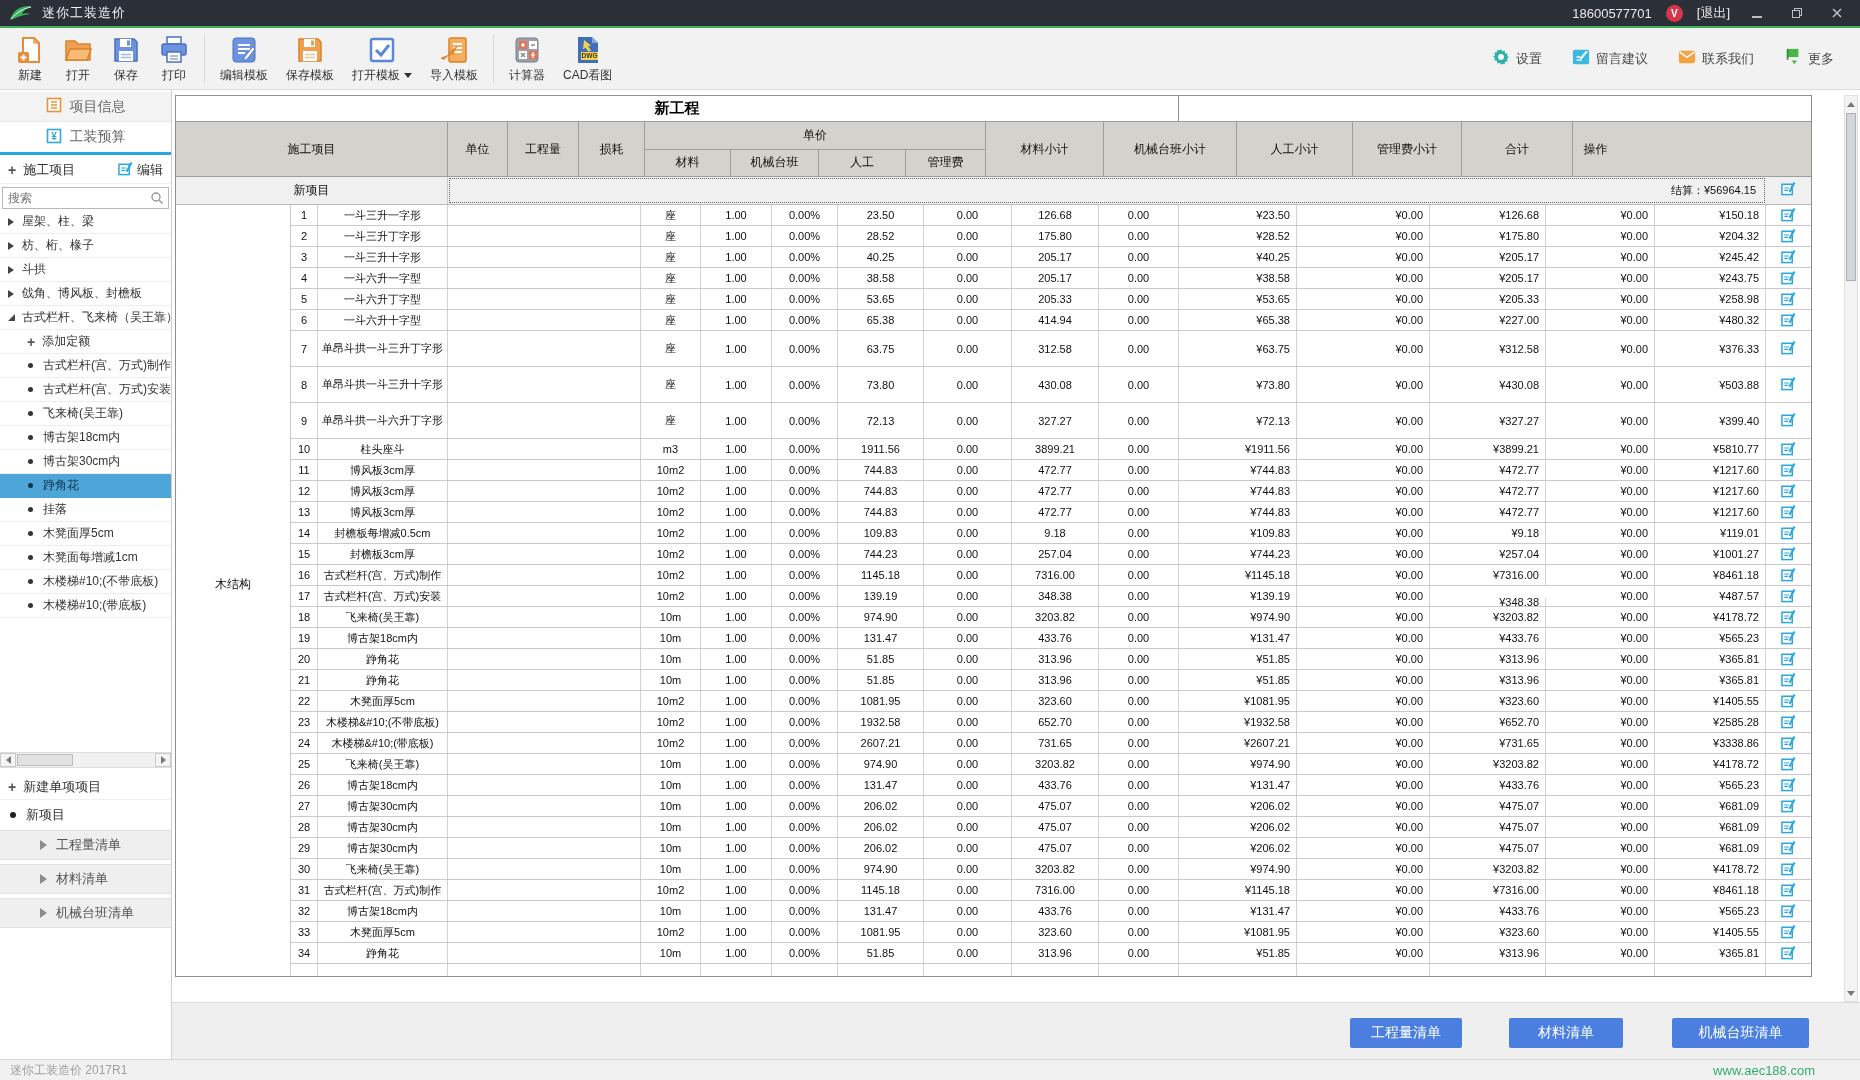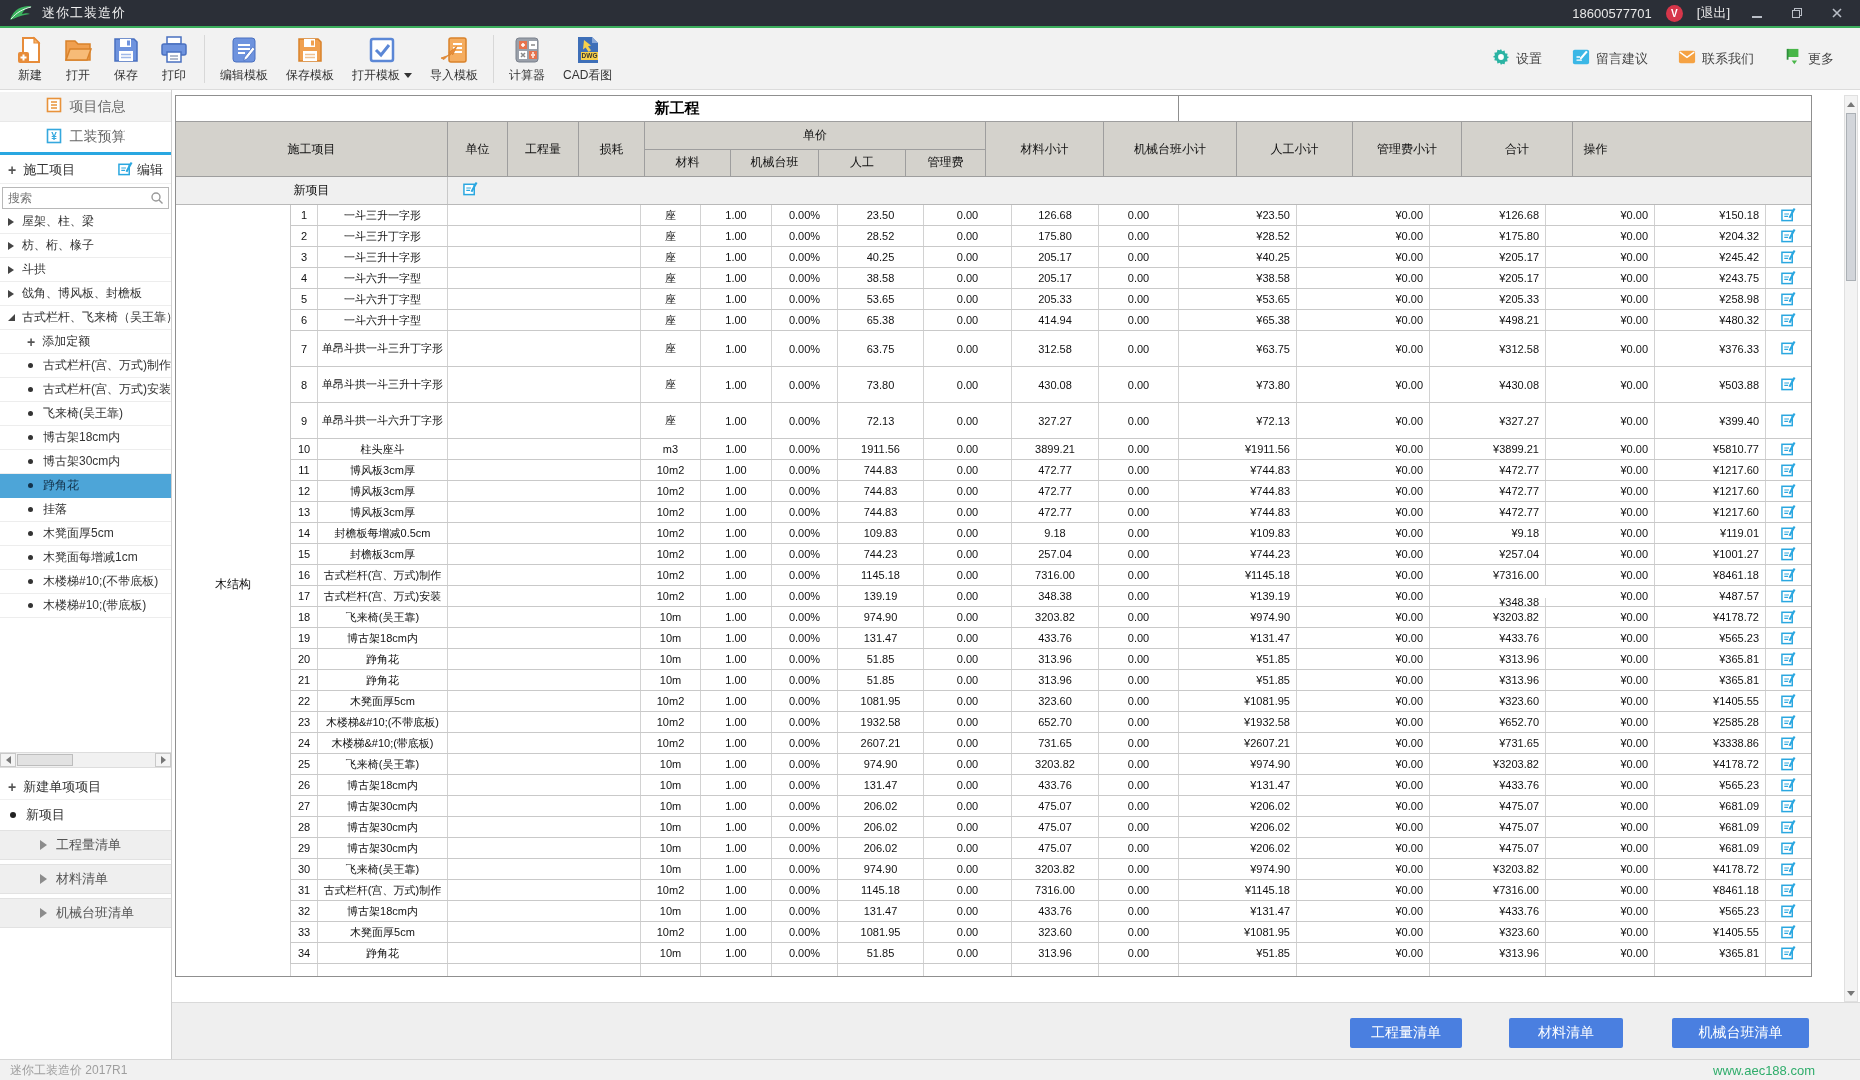--- a/index.html
+++ b/index.html
@@ -498,20 +498,23 @@
       </div>
       <div class="hcell w-matS">材料小计</div>
       <div class="hcell w-machS">机械台班小计</div>
       <div class="hcell w-laborS">人工小计</div>
       <div class="hcell w-mgmtS">管理费小计</div>
       <div class="hcell w-total">合计</div>
       <div class="hcell w-op">操作</div>
     </div>
     <div id="project-row">
       <div class="pcell-name">新项目</div>
+      <div class="pcell-settle">
+        <div class="dotted-box">结算：¥56964.15</div>
+      </div>
       <div class="pcell-op">
           <span><svg width="15" height="15" viewBox="0 0 16 16">
               <rect x="1" y="3.5" width="11" height="11" fill="#fff" stroke="#2AA7E0" stroke-width="1.6"></rect>
               <path d="M3.5 7.5h5M3.5 10h4" stroke="#2AA7E0" stroke-width="1.2"></path>
               <line x1="14.5" y1="1.5" x2="9" y2="11.5" stroke="#2AA7E0" stroke-width="2.2"></line>
             </svg></span>
         </div>
     </div>
     <div id="data-region">
       <div id="cat-cell">木结构</div>
@@ -642,21 +645,21 @@
             <div class="tcell" style="width: 193px;"></div>
             <div class="tcell" style="width: 60px;">座</div>
             <div class="tcell" style="width: 71px;">1.00</div>
             <div class="tcell" style="width: 66px;">0.00%</div>
             <div class="tcell" style="width: 86px;">65.38</div>
             <div class="tcell" style="width: 88px;">0.00</div>
             <div class="tcell" style="width: 87px;">414.94</div>
             <div class="tcell" style="width: 80px;">0.00</div>
             <div class="tcell money" style="width: 118px;">¥65.38</div>
             <div class="tcell money" style="width: 133px;">¥0.00</div>
-            <div class="tcell money" style="width: 116px;">¥498.21</div>
+            <div class="tcell money" style="width: 116px;">¥227.00</div>
             <div class="tcell money" style="width: 109px;">¥0.00</div>
             <div class="tcell money" style="width: 111px;">¥480.32</div>
             <div class="tcell op" style="width: 45px;">
               <span><svg width="15" height="15" viewBox="0 0 16 16">
                   <rect x="1" y="3.5" width="11" height="11" fill="#fff" stroke="#2AA7E0" stroke-width="1.6"></rect>
                   <path d="M3.5 7.5h5M3.5 10h4" stroke="#2AA7E0" stroke-width="1.2"></path>
                   <line x1="14.5" y1="1.5" x2="9" y2="11.5" stroke="#2AA7E0" stroke-width="2.2"></line>
                 </svg></span>
             </div>
           </div>

